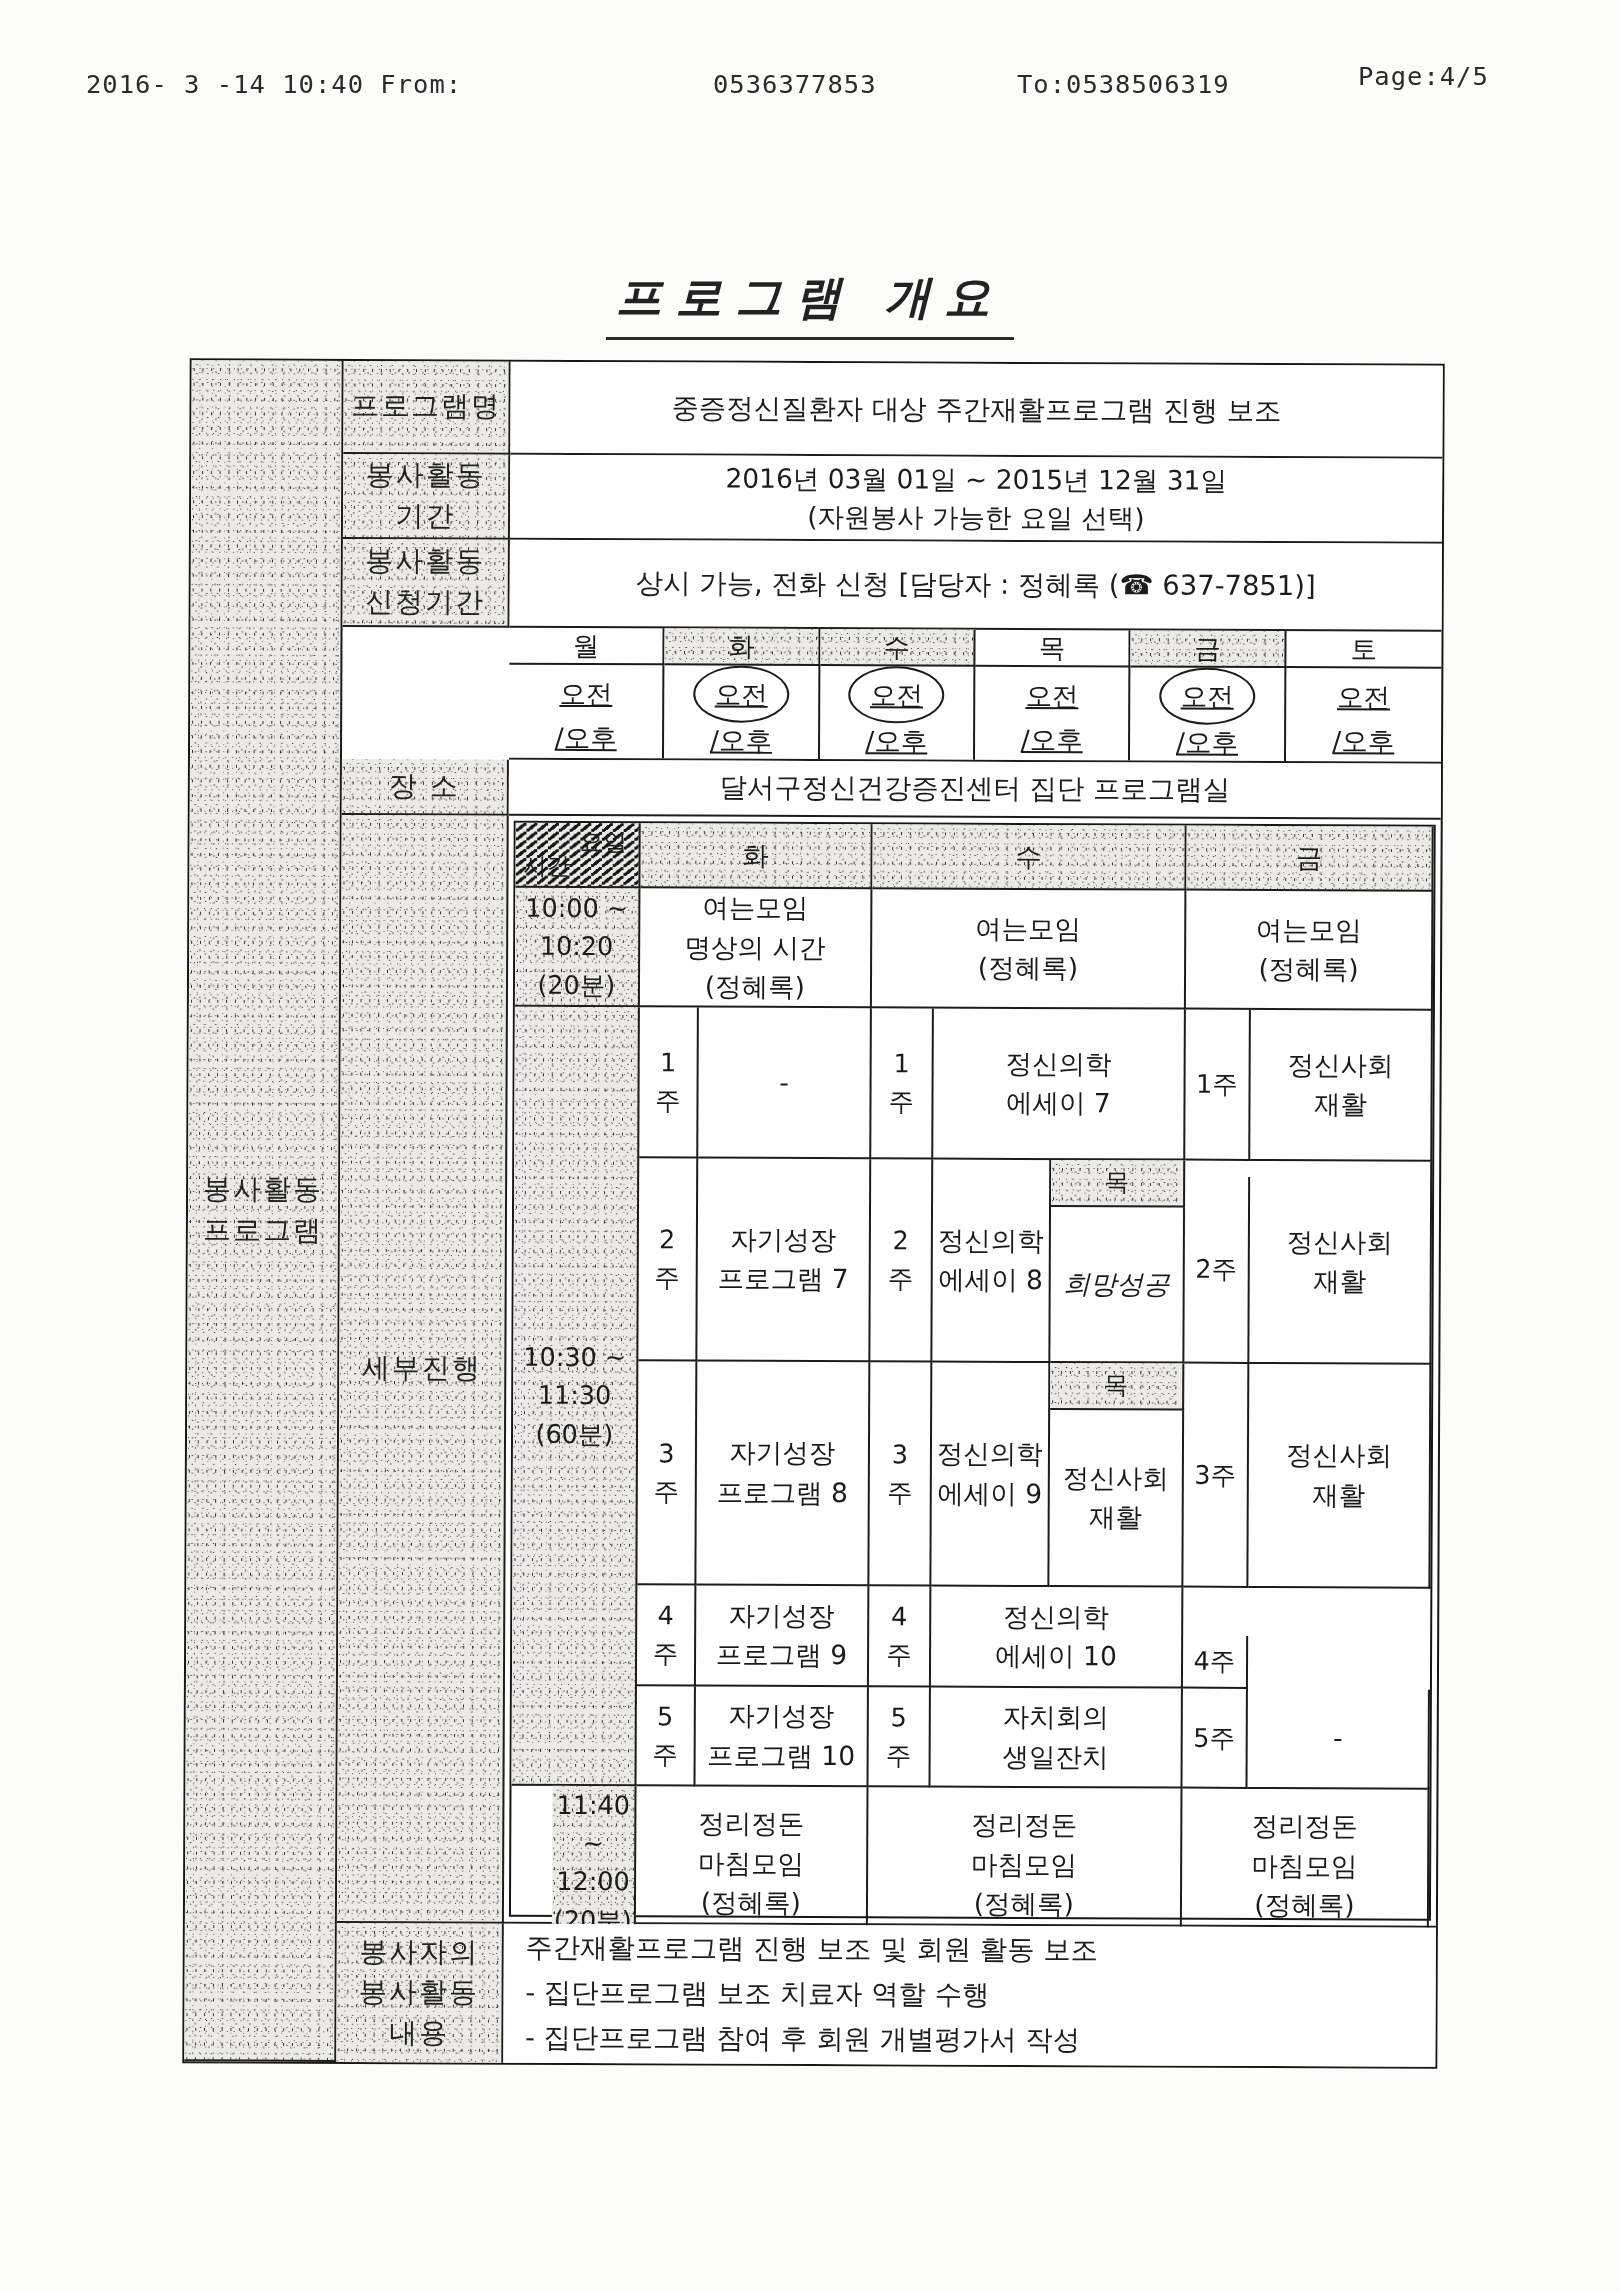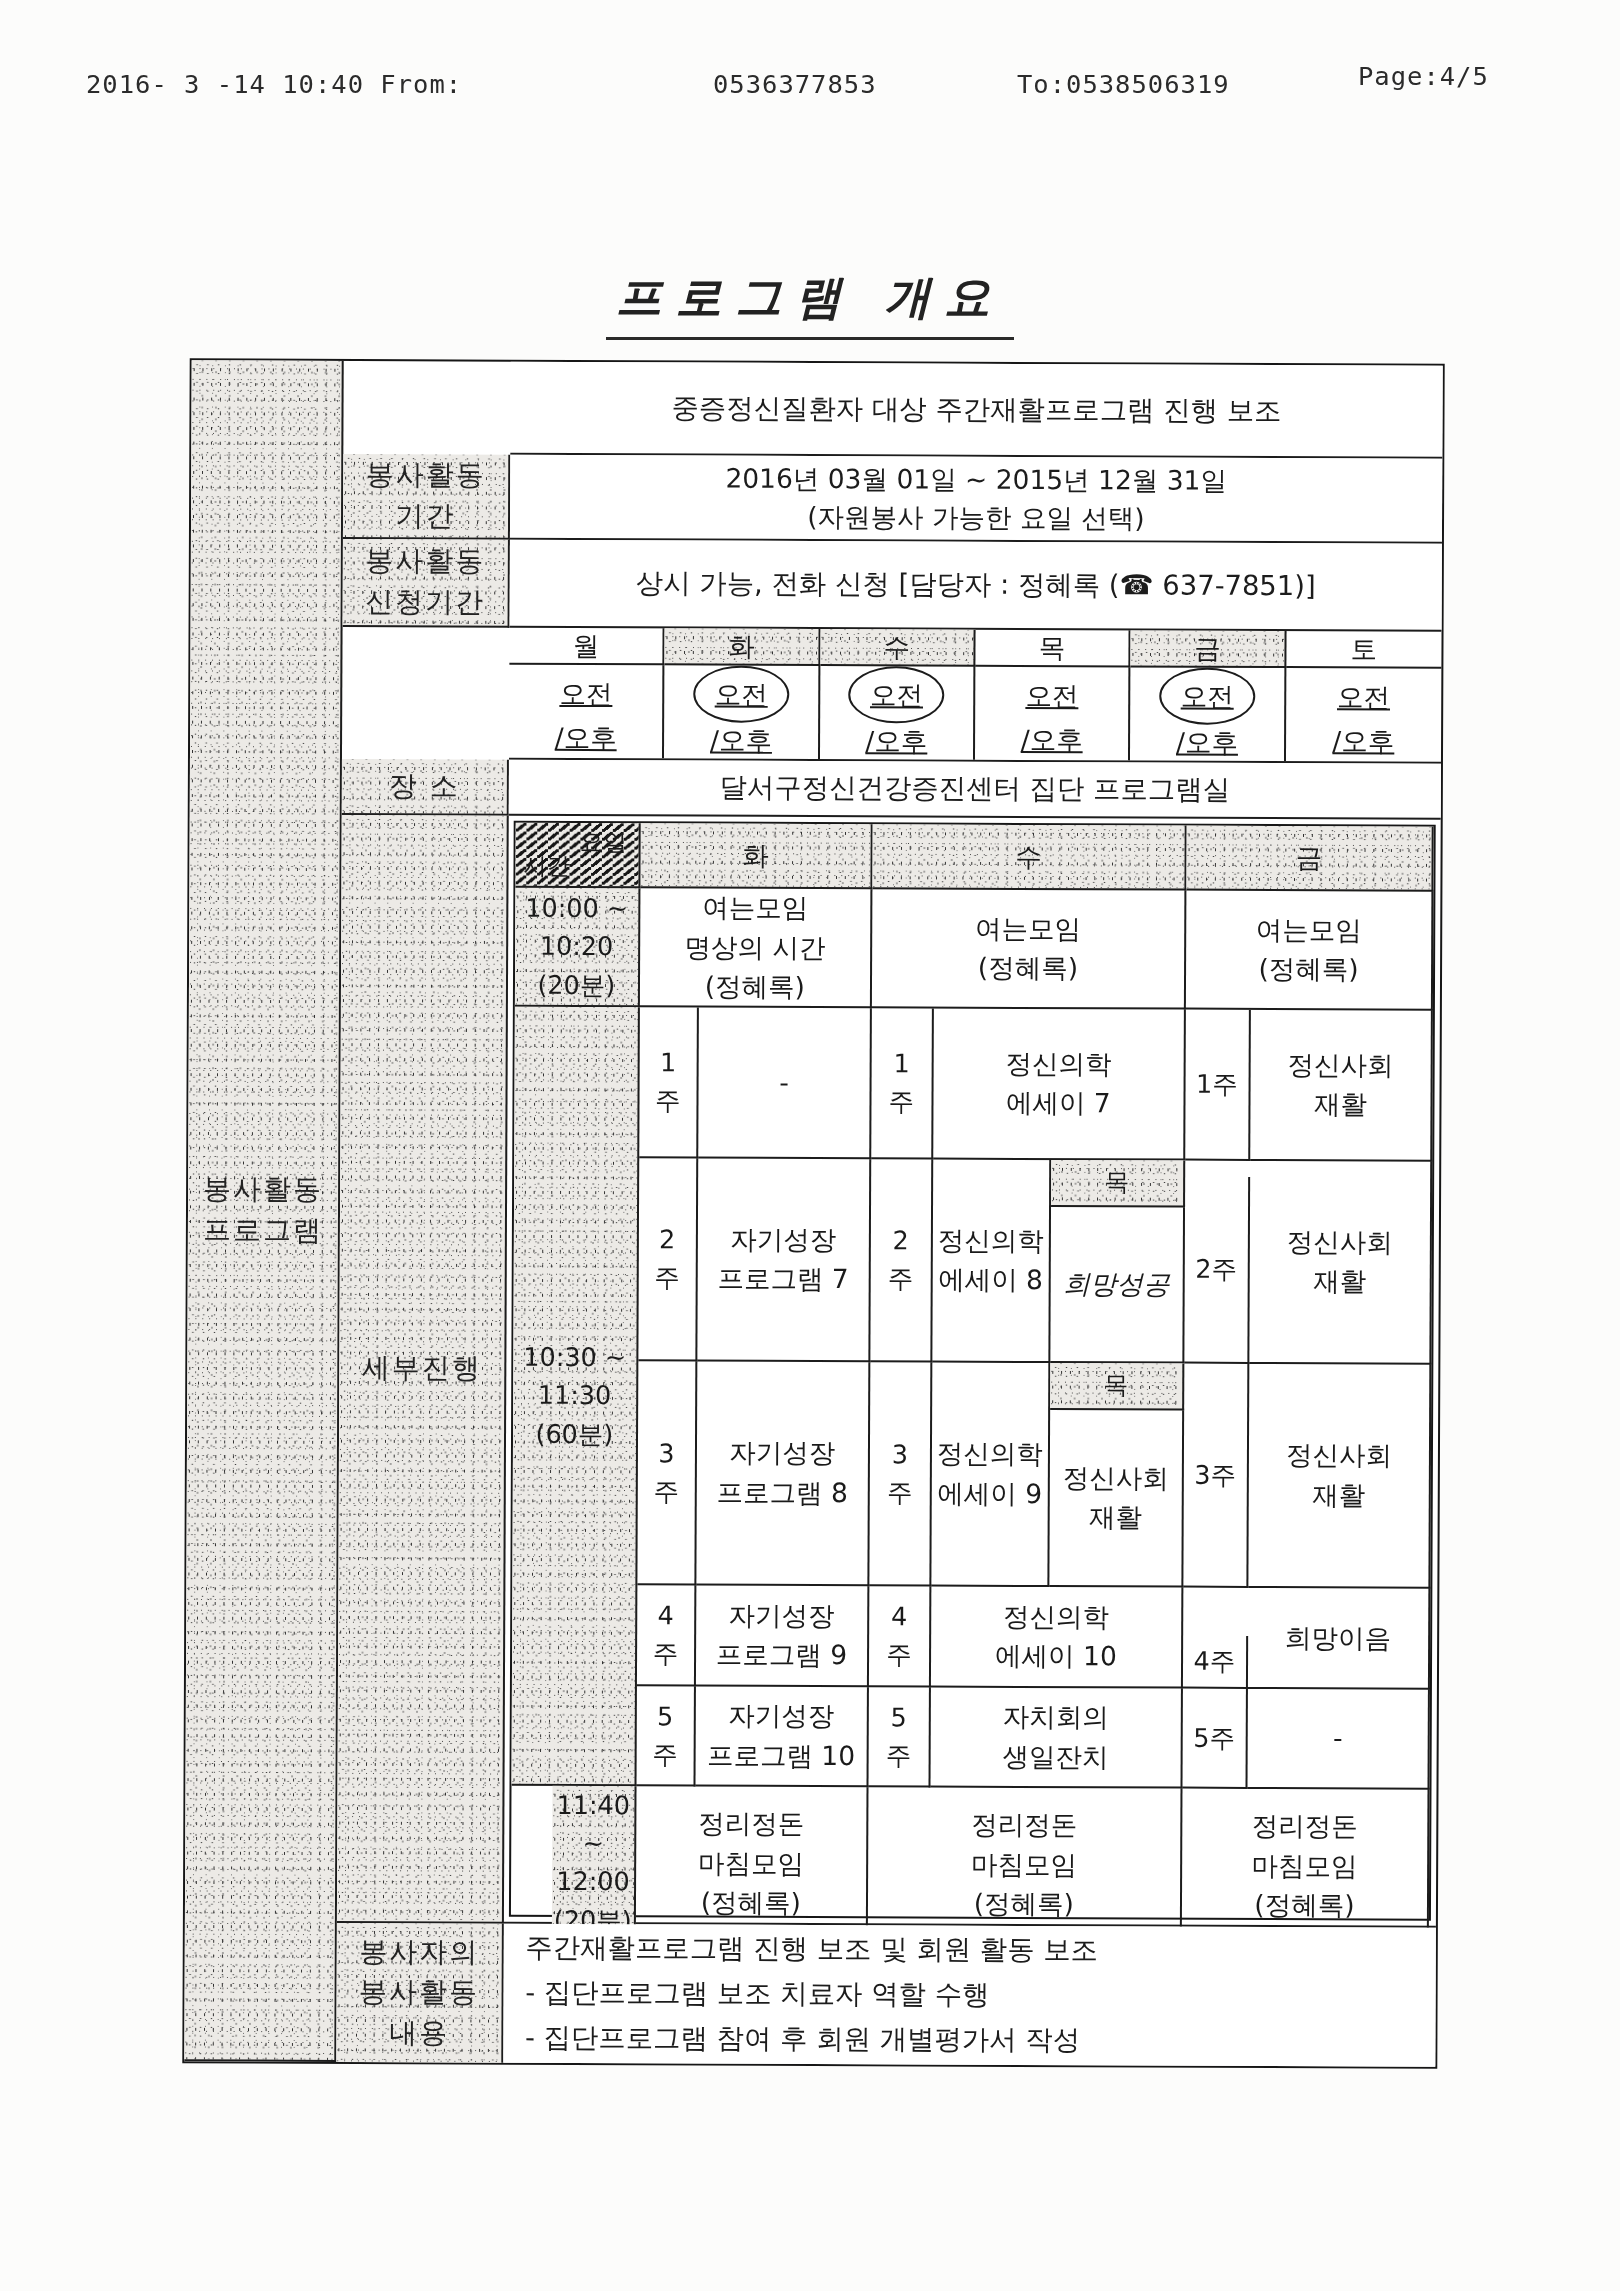--- a/index.html
+++ b/index.html
@@ -160,20 +160,21 @@
 
 <div class="doc-title">
   <span>프로그램 개요</span>
 </div>
 
 <div class="doc-table">
 
   <div class="cell speckle side-col label-cell pre">봉사활동
 프로그램</div>
 
+  <div class="cell speckle label-cell" style="grid-column:2;grid-row:1;">프로그램명</div>
   <div class="cell val-cell no-br" style="grid-column:3;grid-row:1;">중증정신질환자 대상 주간재활프로그램 진행 보조</div>
 
   <div class="cell speckle label-cell pre" style="grid-column:2;grid-row:2;">봉사활동
 기간</div>
   <div class="cell val-cell no-br pre" style="grid-column:3;grid-row:2;font-size:26.5px;line-height:1.4;">2016년 03월 01일 ~ 2015년 12월 31일
 (자원봉사 가능한 요일 선택)</div>
 
   <div class="cell speckle label-cell pre" style="grid-column:2;grid-row:3;">봉사활동
 신청기간</div>
   <div class="cell val-cell no-br" style="grid-column:3;grid-row:3;">상시 가능, 전화 신청 [담당자 : 정혜록 (☎ 637-7851)]</div>
@@ -284,21 +285,20 @@
 
       <div class="icell weeknum pre" style="grid-column:2;grid-row:8;">4
 주</div>
       <div class="icell pre" style="grid-column:3;grid-row:8;">자기성장
 프로그램 9</div>
       <div class="icell weeknum pre" style="grid-column:4;grid-row:8;">4
 주</div>
       <div class="icell pre" style="grid-column:5/7;grid-row:8;">정신의학
 에세이 10</div>
       <div class="icell weeknum" style="grid-column:7;grid-row:8;margin-top:48px;">4주</div>
-      <div class="icell no-br" style="grid-column:8;grid-row:8;">희망이음</div>
 
       <div class="icell weeknum pre" style="grid-column:2;grid-row:9;">5
 주</div>
       <div class="icell pre" style="grid-column:3;grid-row:9;">자기성장
 프로그램 10</div>
       <div class="icell weeknum pre" style="grid-column:4;grid-row:9;">5
 주</div>
       <div class="icell pre" style="grid-column:5/7;grid-row:9;">자치회의
 생일잔치</div>
       <div class="icell weeknum" style="grid-column:7;grid-row:9;">5주</div>

